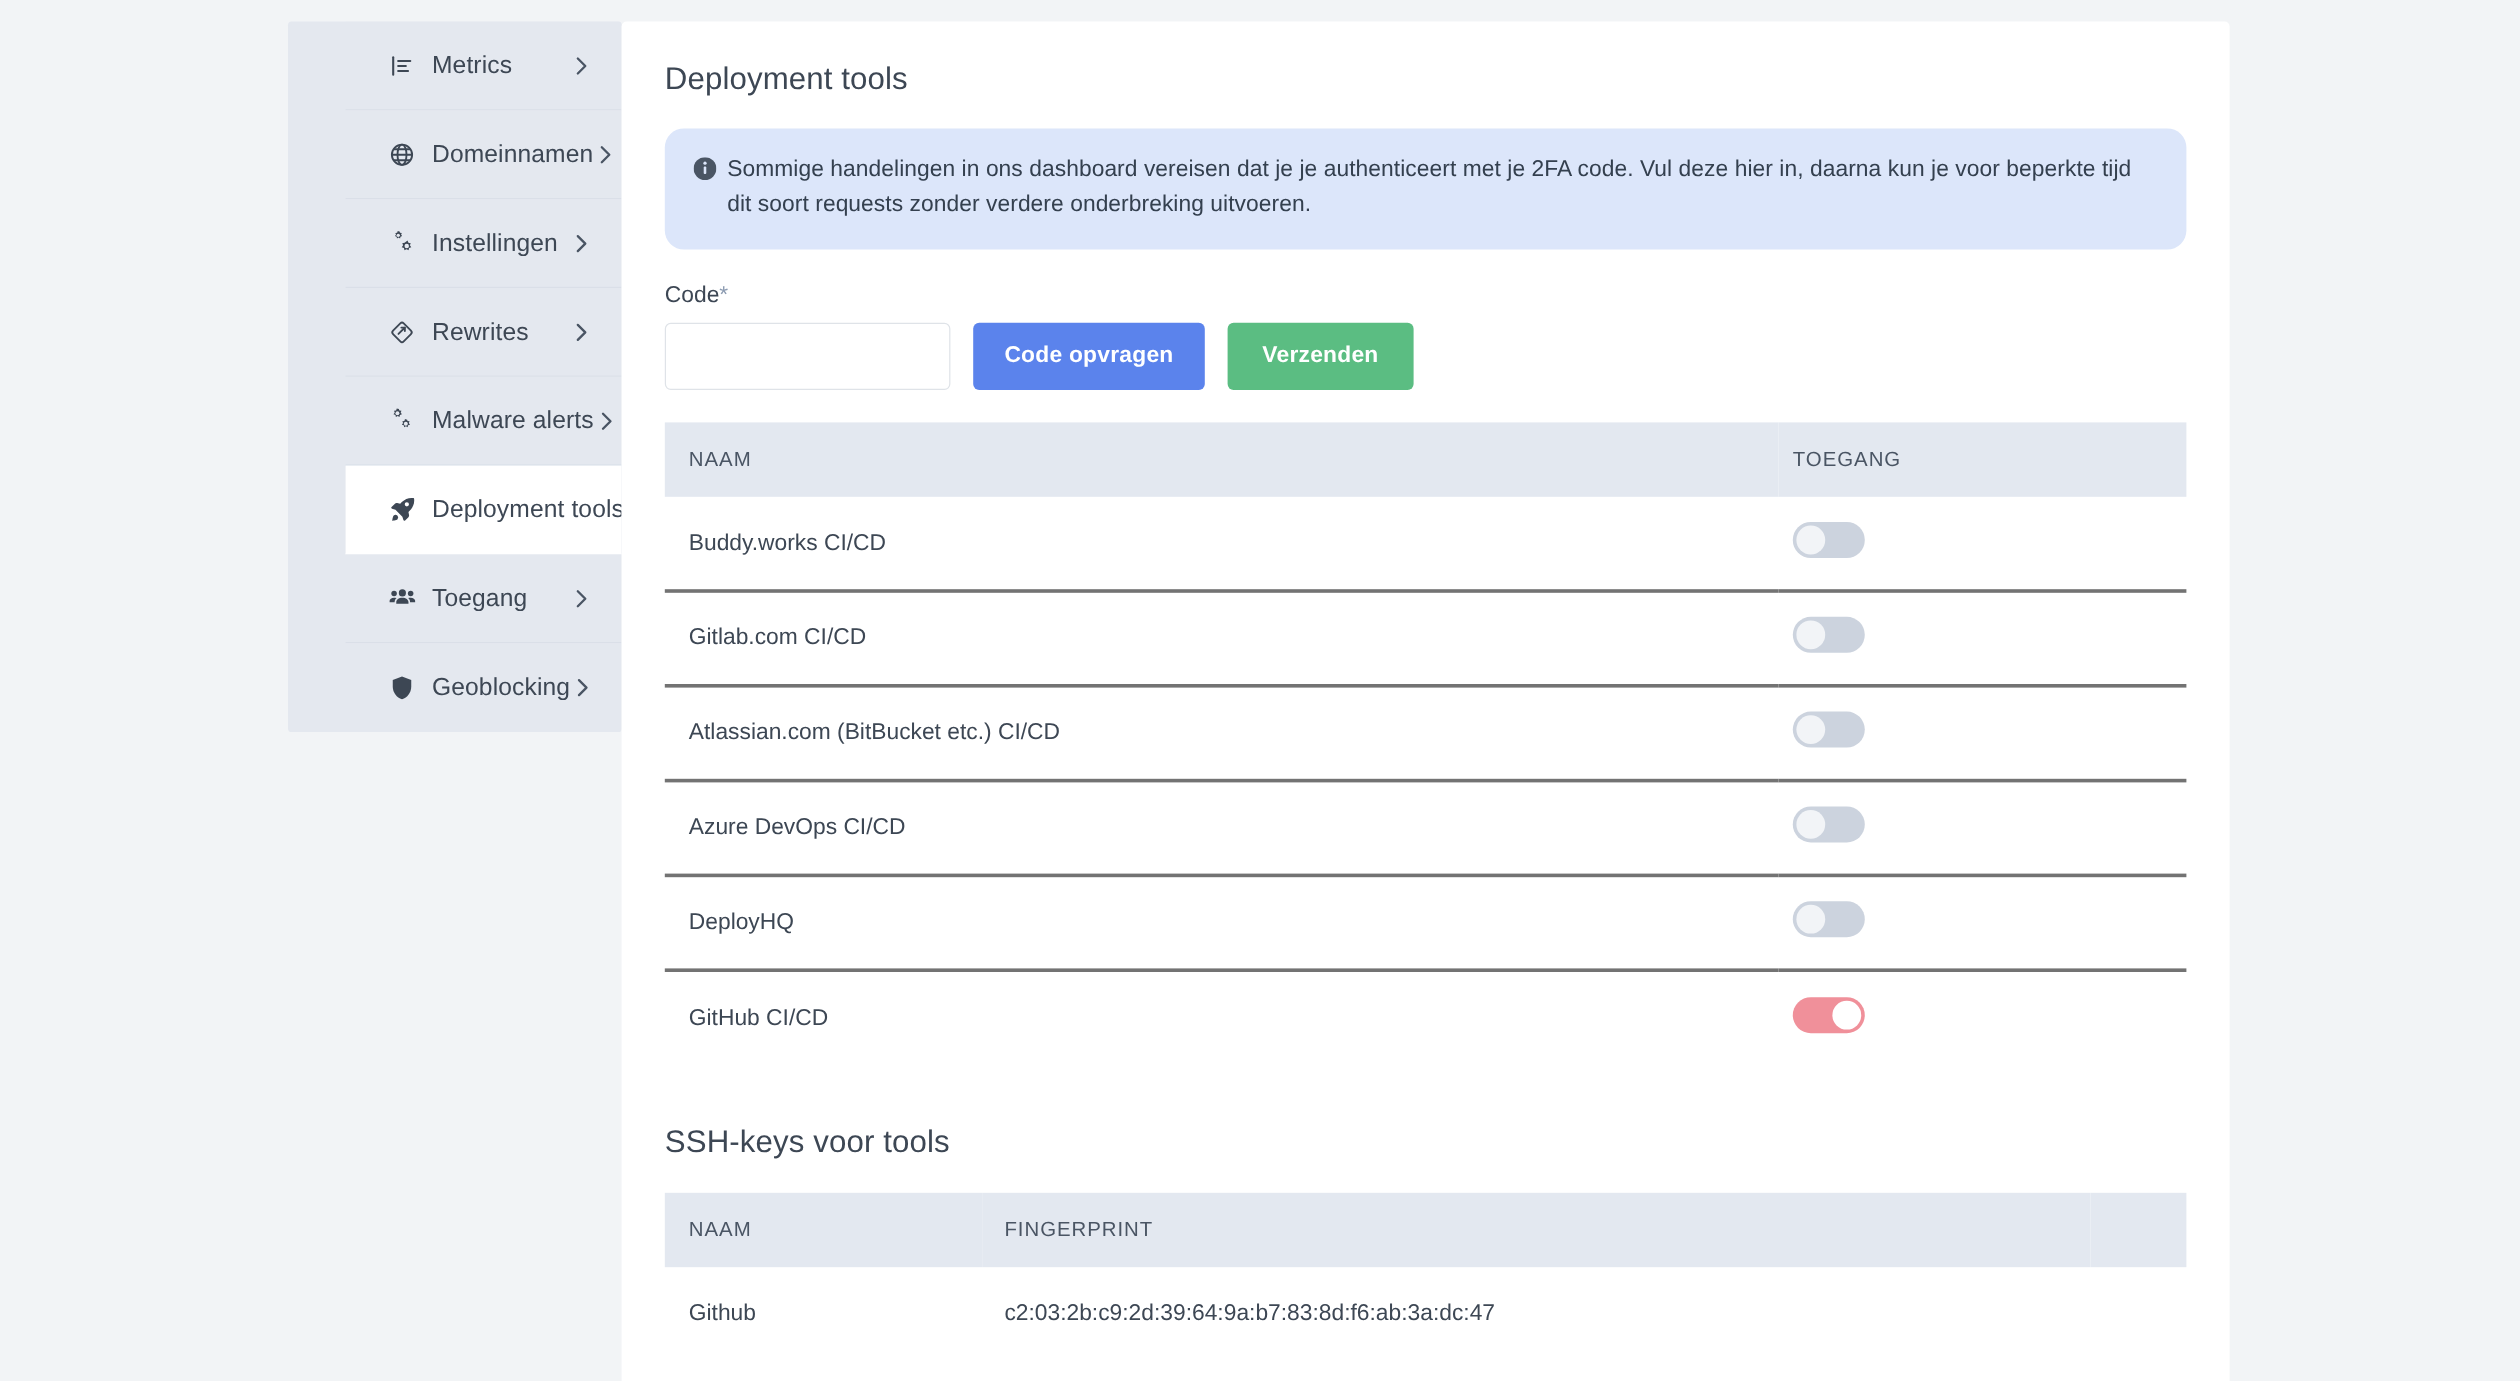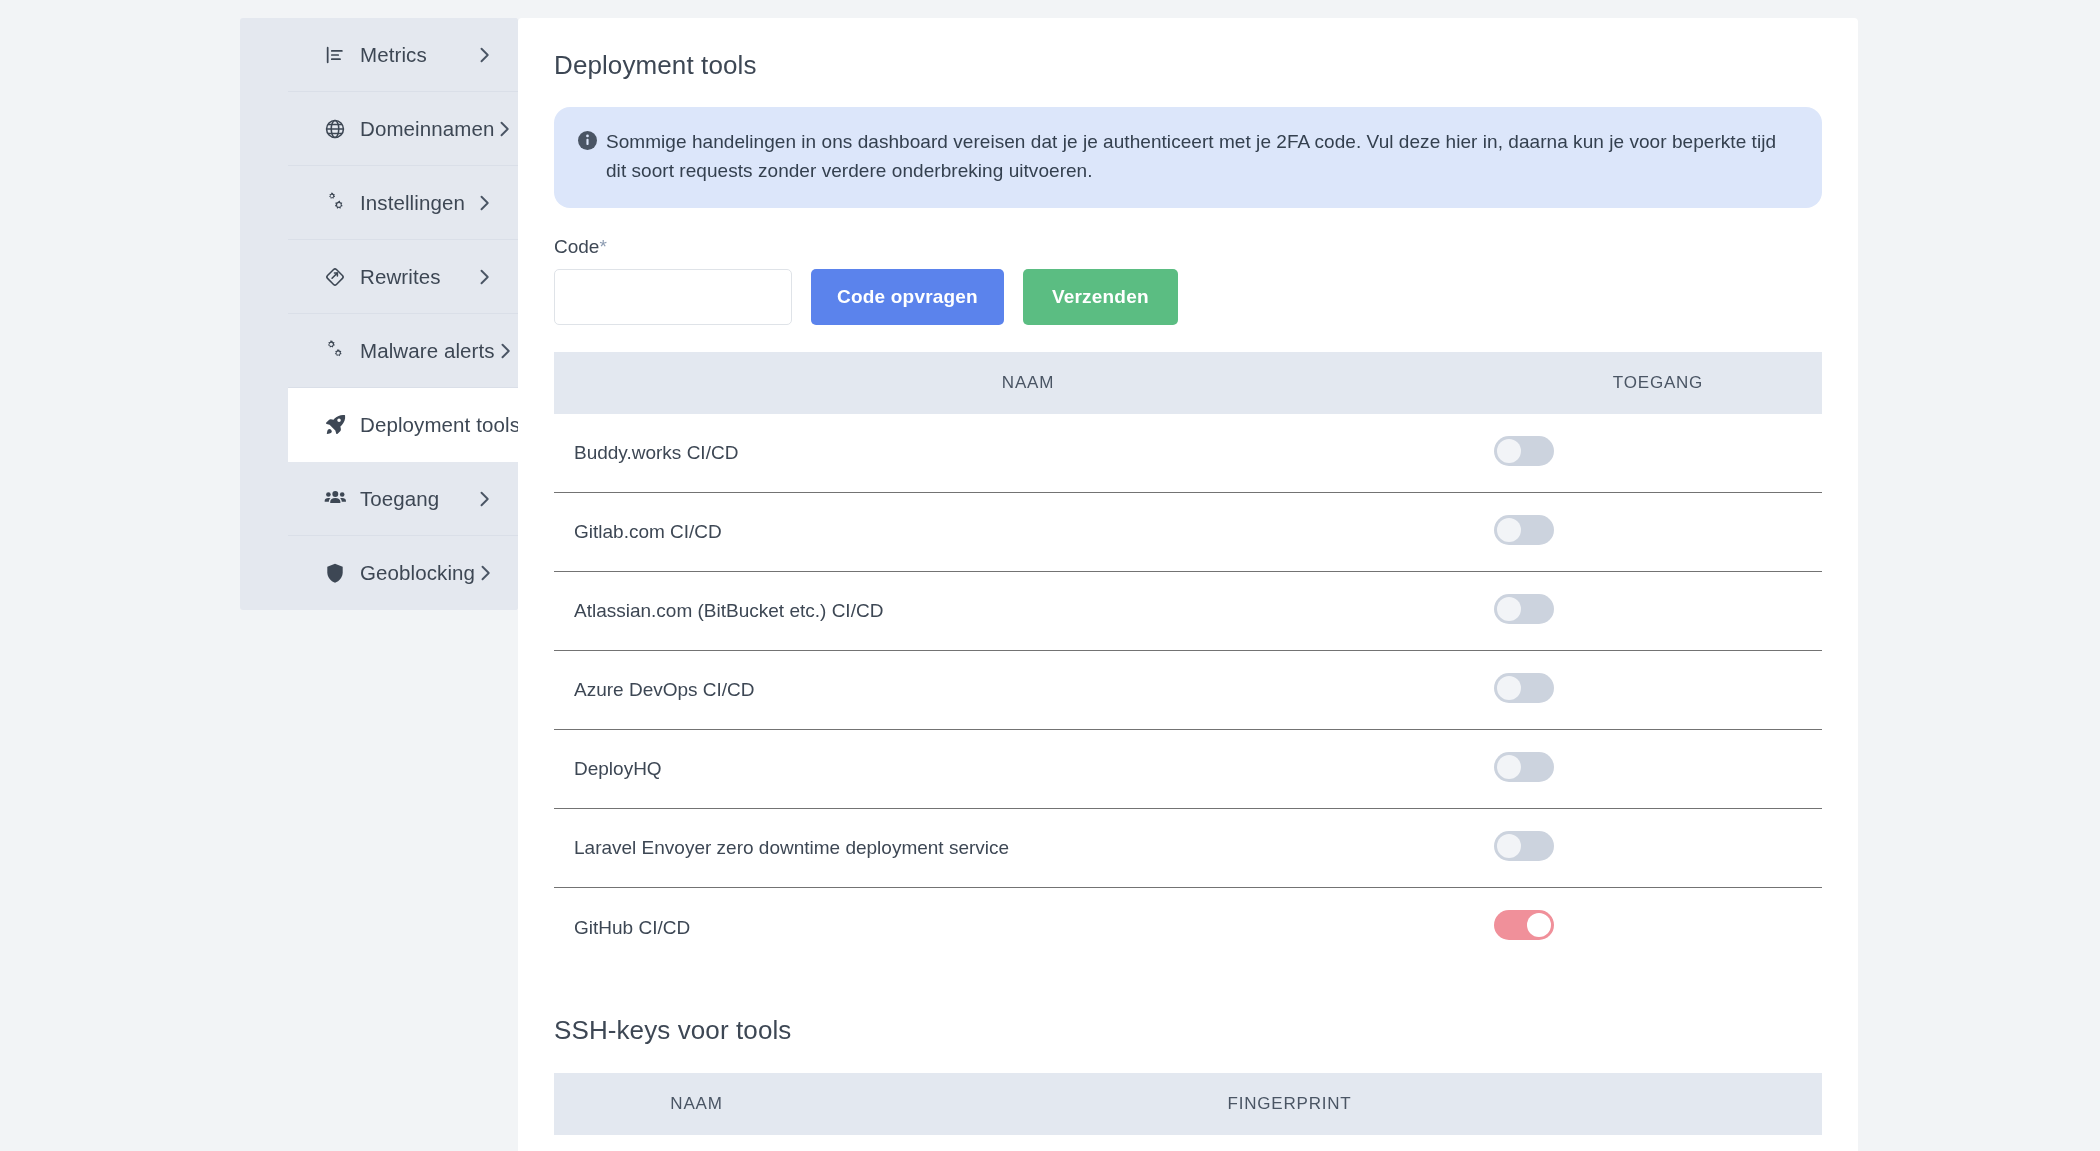--- a/index.html
+++ b/index.html
@@ -157,32 +157,32 @@
 
   
   .tbl { width: 100%; margin-top: 27px; border-collapse: collapse; }
 
   .tbl thead th {
     background: #e3e8f0;
     font-size: 17px;
     font-weight: 400;
     color: #4a5564;
     letter-spacing: 0.8px;
-    text-align: center;
+    text-align: left;
     height: 62px;
     padding: 0 0 0 20px;
   }
   .tbl thead th.c-access { padding-left: 12px; }
   .tbl thead th.c-fp { padding-left: 18px; }
 
   .tbl tbody td {
     height: 79px;
     font-size: 19px;
     color: #3d4754;
-    border-bottom: 1px solid #737373;
+    border-bottom: 3px solid #737373;
     padding: 0 0 0 20px;
     vertical-align: middle;
   }
   .tbl tbody tr:last-child td { border-bottom: none; }
 
   .tbl tbody td.c-access { padding-left: 12px; width: 340px; }
   .tbl tbody td.c-fp { padding-left: 18px; }
   .tbl tbody td.c-act { text-align: right; padding-right: 14px; width: 80px; }
 
   
@@ -394,24 +394,20 @@
           </tr>
           <tr>
             <td>Azure DevOps CI/CD</td>
             <td class="c-access"><span class="toggle"><span class="knob"></span></span></td>
           </tr>
           <tr>
             <td>DeployHQ</td>
             <td class="c-access"><span class="toggle"><span class="knob"></span></span></td>
           </tr>
           <tr>
-            <td>Laravel Envoyer zero downtime deployment service</td>
-            <td class="c-access"><span class="toggle"><span class="knob"></span></span></td>
-          </tr>
-          <tr>
             <td>GitHub CI/CD</td>
             <td class="c-access"><span class="toggle on"><span class="knob"></span></span></td>
           </tr>
         </tbody>
     </table>
 
     <h2 class="section-title">SSH-keys voor tools</h2>
 
     <table class="tbl">
       <thead>

